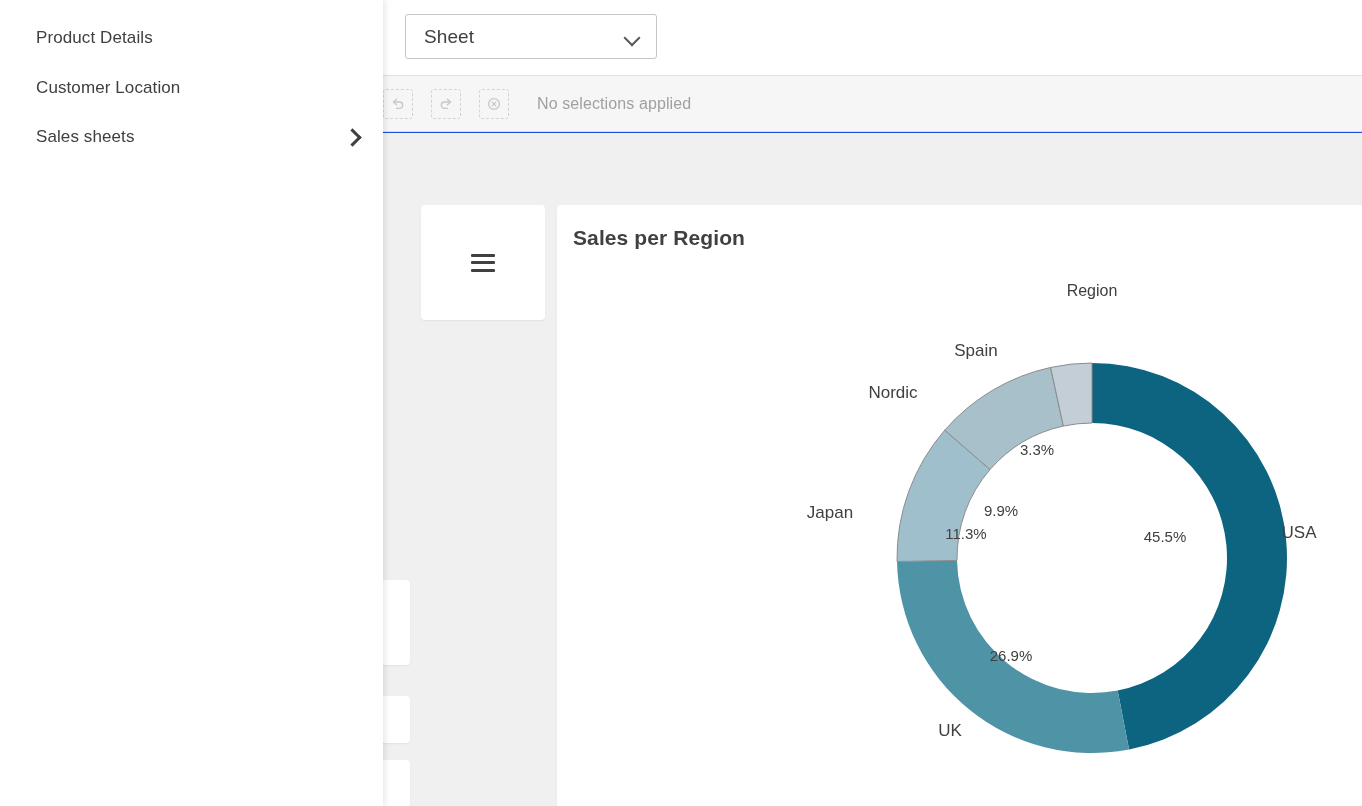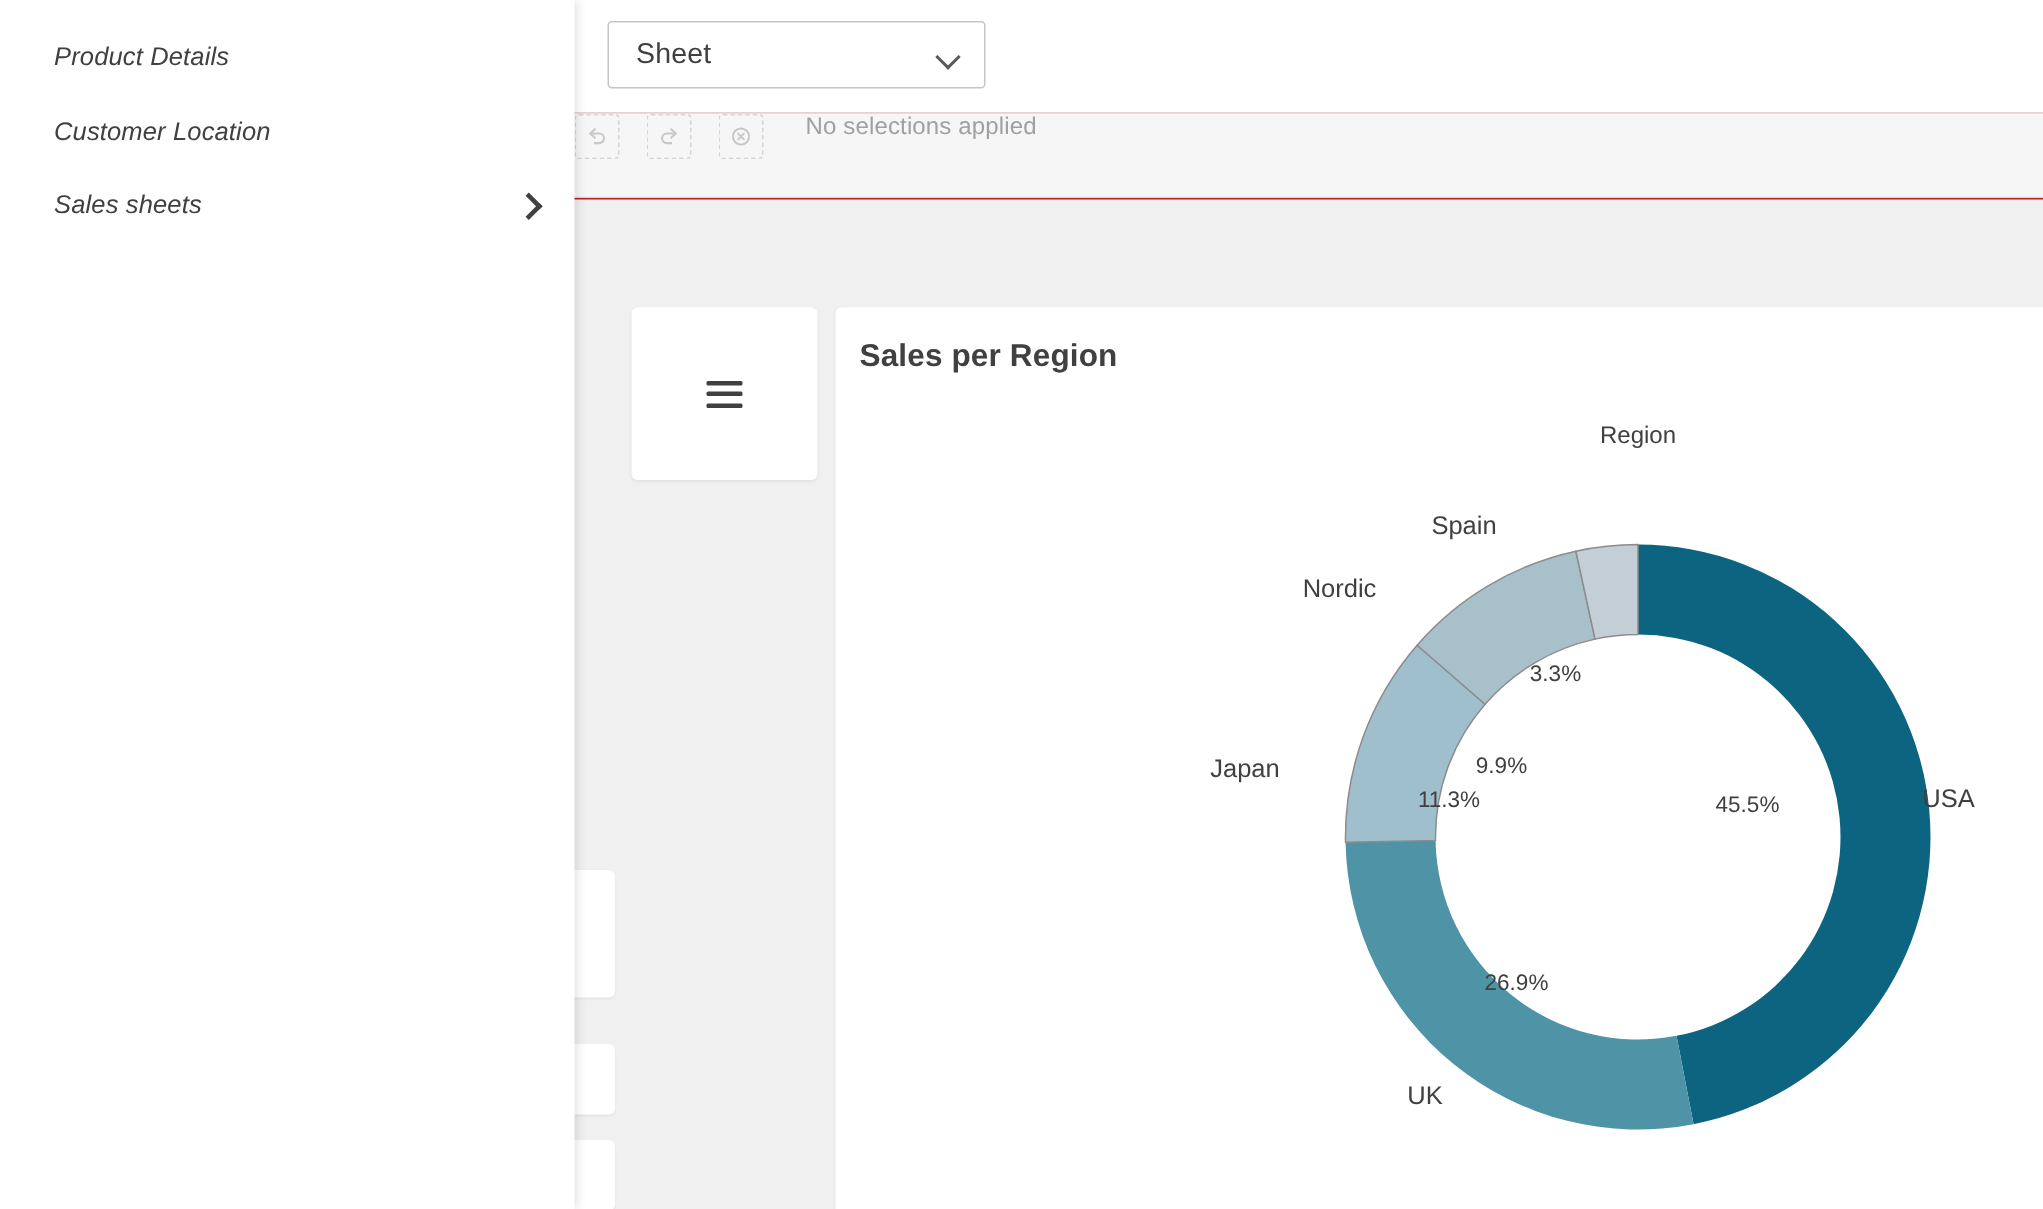--- a/index.html
+++ b/index.html
@@ -5,21 +5,21 @@
   * { box-sizing: border-box; margin: 0; padding: 0; }
   html, body {
     width: 1362px; height: 806px;
     overflow: hidden;
     font-family: "Liberation Sans", sans-serif;
     background: #ffffff;
   }
   #app { position: relative; width: 1362px; height: 806px; background: #f0f0f0; }
 
   
-  .app-chrome { position: absolute; inset: 0; background: #b91c1c; }
+  .app-chrome { position: absolute; inset: 0; background: #1d4ed8; }
 
   .topbar {
     position: absolute; left: 0; top: 0; width: 1362px; height: 75px;
     background: #ffffff;
   }
   .sheet-select {
     position: absolute; left: 405px; top: 14px;
     width: 252px; height: 45px;
     border: 1px solid #c5c5c5; border-radius: 3px;
     background: #ffffff;
@@ -38,21 +38,21 @@
     width: 10px; height: 10px;
     border-right: 2px solid #595959; border-bottom: 2px solid #595959;
     transform: rotate(45deg);
   }
 
   .selbar {
     position: absolute; left: 0; top: 75px; width: 1362px; height: 57px;
     background: #f6f6f6;
     border-top: 1px solid #e0e0e0;
     border-bottom: 1px solid #dcdcdc;
-    display: flex; 
+    display: flex; align-items: center;
   }
   .sel-btn {
     width: 30px; height: 30px; margin-left: 18px;
     border: 1px dashed #d4d4d4; border-radius: 3px;
     display: flex; align-items: center; justify-content: center;
     color: #c8c8c8;
   }
   .sel-btn:first-child { margin-left: 383px; }
   .sel-btn svg { display: block; }
   .sel-text {
@@ -128,21 +128,20 @@
   .menu-item {
     position: absolute; left: 0; width: 383px; height: 50px;
     display: flex; align-items: center;
     padding: 0 24px 0 36px;
     cursor: pointer;
   }
   .menu-item .mi-label {
     flex: 1 1 auto;
     font-size: 17px; color: #404040;
     letter-spacing: .1px;
-    font-style: italic;
   }
   .chev-right { width: 14px; height: 18px; position: relative; flex: 0 0 auto; }
   .chev-right::before {
     content: ""; position: absolute; left: 1px; top: 3px;
     width: 10px; height: 10px;
     border-top: 3px solid #404040; border-right: 3px solid #404040;
     transform: rotate(45deg);
   }
 </style>
 </head>

